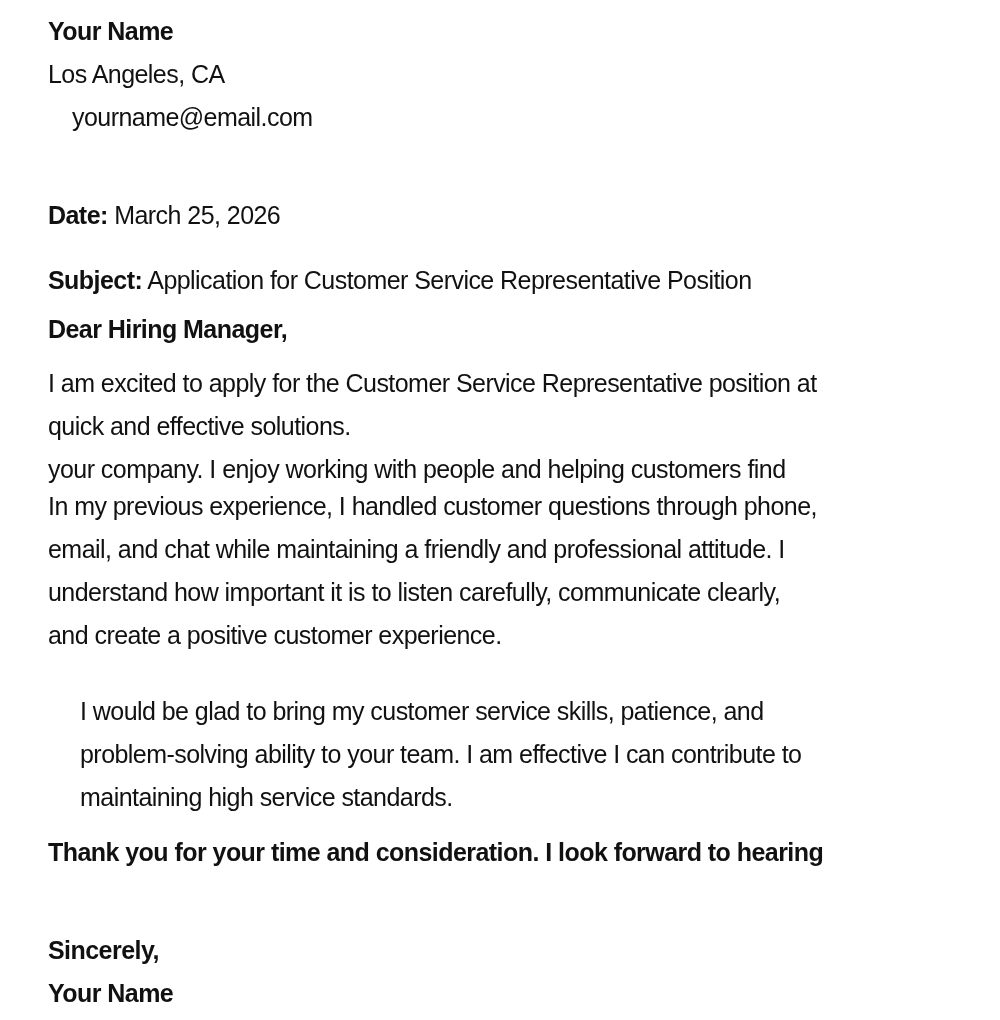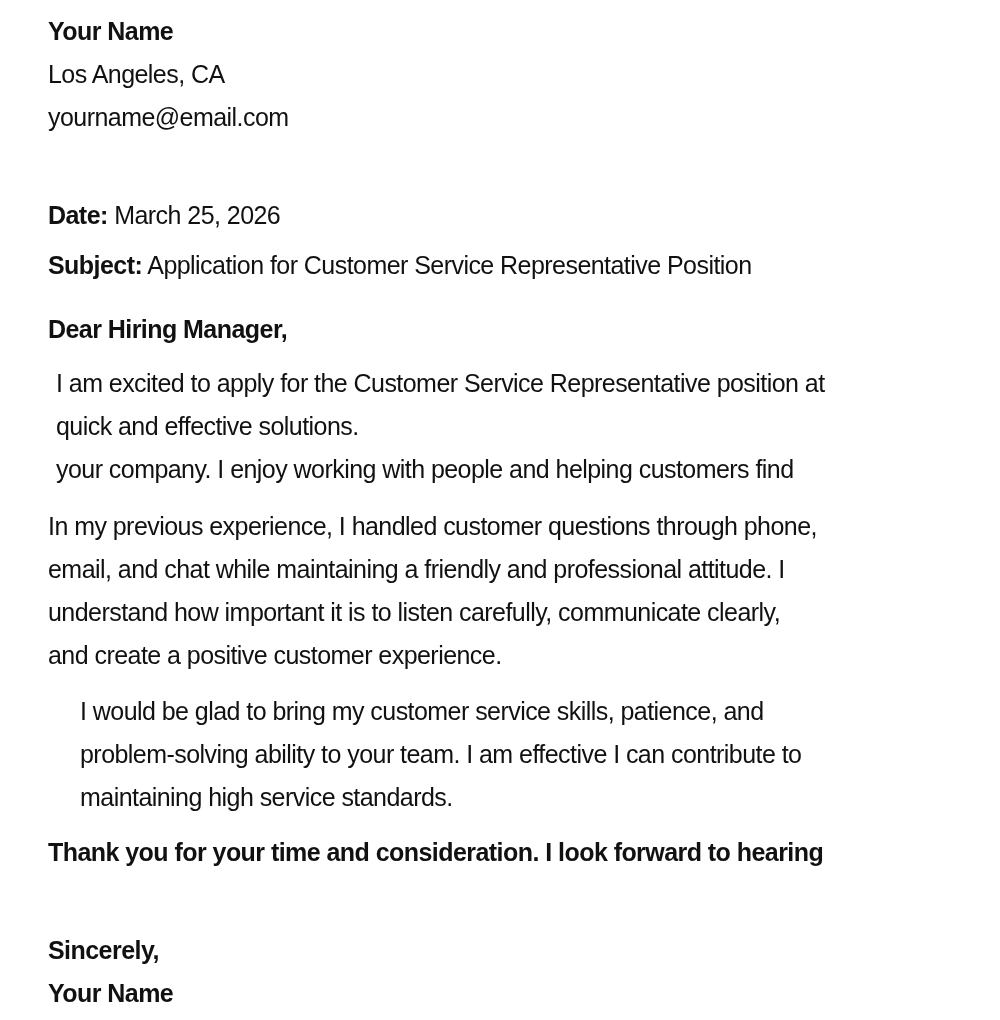--- a/index.html
+++ b/index.html
@@ -21,41 +21,41 @@
   }
   .para span.l { display: block; white-space: nowrap; }
 </style>
 </head>
 <body>
 
 <div class="page">
 
   <div class="line bold" style="top:10px;">Your Name</div>
   <div class="line" style="top:53px;">Los Angeles, CA</div>
-  <div class="line" style="top:96px;">yourname@email.com</div>
+  <div class="line" style="top:96px;margin-left:24px;">yourname@email.com</div>
 
   <div class="line" style="top:194px;">
     <span class="bold">Date:</span>
     <span>March 25, 2026</span>
   </div>
 
-  <div class="line" style="top:244px;">
+  <div class="line" style="top:259px;">
     <span class="bold">Subject:</span>
     <span>Application for Customer Service Representative Position</span>
   </div>
 
   <div class="line bold" style="top:308px;">Dear Hiring Manager,</div>
 
-  <div class="para" style="top:362px;margin-left:8px;">
+  <div class="para" style="top:362px;">
     <span class="l">I am excited to apply for the Customer Service Representative position at</span>
     <span class="l">quick and effective solutions.</span>
     <span class="l">your company. I enjoy working with people and helping customers find</span>
   </div>
 
-  <div class="para" style="top:505px;">
+  <div class="para" style="top:485px;">
     <span class="l">In my previous experience, I handled customer questions through phone,</span>
     <span class="l">email, and chat while maintaining a friendly and professional attitude. I</span>
     <span class="l">understand how important it is to listen carefully, communicate clearly,</span>
     <span class="l">and create a positive customer experience.</span>
   </div>
 
   <div class="para" style="top:690px;margin-left:32px;">
     <span class="l">I would be glad to bring my customer service skills, patience, and</span>
     <span class="l">problem-solving ability to your team. I am effective I can contribute to</span>
     <span class="l">maintaining high service standards.</span>

